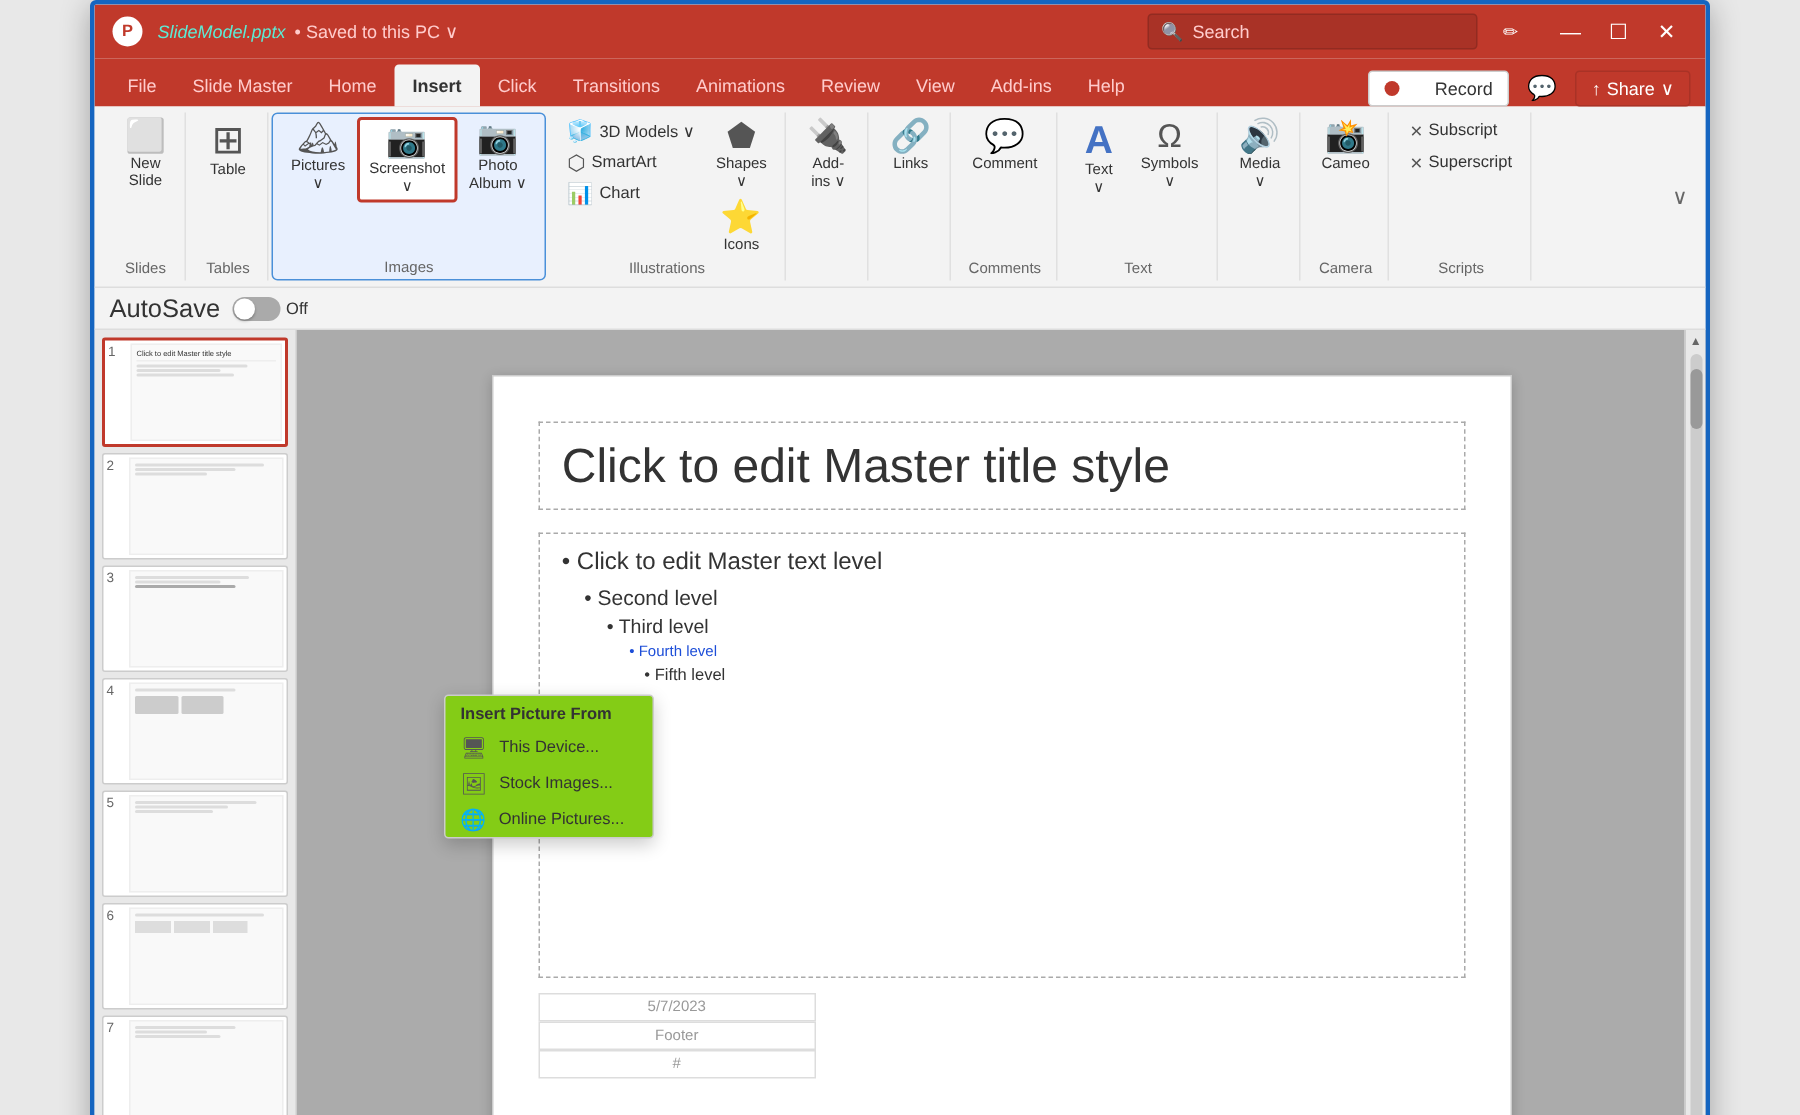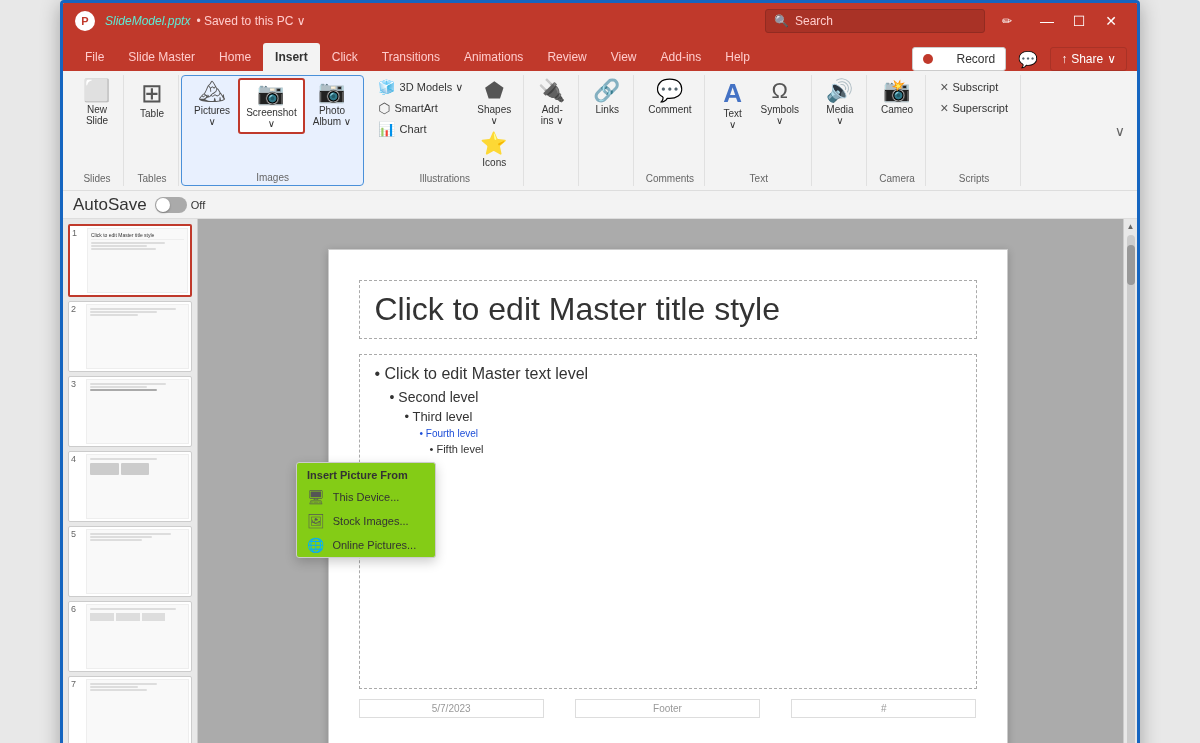--- a/index.html
+++ b/index.html
@@ -80,21 +80,21 @@
     .canvas-area { flex: 1; background: #ababab; display: flex; align-items: center; justify-content: center; position: relative; overflow: hidden; }
     .slide-canvas { background: white; width: 680px; height: 500px; border: 1px solid #ccc; box-shadow: 0 2px 8px rgba(0,0,0,0.2); padding: 30px; display: flex; flex-direction: column; position: relative; }
     .slide-title-area { border: 1px dashed #aaa; padding: 10px 15px; margin-bottom: 15px; }
     .slide-title-text { font-size: 32px; color: #333; font-weight: 400; }
     .slide-content-area { border: 1px dashed #aaa; padding: 10px 15px; flex: 1; }
     .slide-content-text { font-size: 16px; color: #333; }
     .slide-bullet { margin-left: 15px; font-size: 14px; color: #333; margin-top: 6px; }
     .slide-bullet-2 { margin-left: 30px; font-size: 13px; color: #333; margin-top: 4px; }
     .slide-bullet-3 { margin-left: 45px; font-size: 10px; color: #1d4ed8; margin-top: 4px; }
     .slide-bullet-4 { margin-left: 55px; font-size: 11px; color: #333; margin-top: 4px; }
-    .slide-footer { display: flex; justify-content: space-between; margin-top: 10px; }
+    .slide-footer { display: flex; justify-content: space-between; margin-top: 10px; flex-direction: column; }
     .slide-footer-item { border: 1px solid #ddd; padding: 3px 8px; font-size: 10px; color: #999; width: 30%; text-align: center; }
     
     
     .right-scroll { width: 14px; background: #e8e8e8; display: flex; flex-direction: column; align-items: center; border-left: 1px solid #ccc; }
     .scroll-btn { width: 14px; height: 14px; display: flex; align-items: center; justify-content: center; font-size: 8px; color: #666; cursor: pointer; }
     .scroll-track { flex: 1; width: 8px; background: #ccc; border-radius: 4px; margin: 2px 3px; position: relative; }
     .scroll-thumb { width: 8px; height: 40px; background: #999; border-radius: 4px; position: absolute; top: 10px; }
     
     .outer-wrapper { position: relative; }
   </style>

